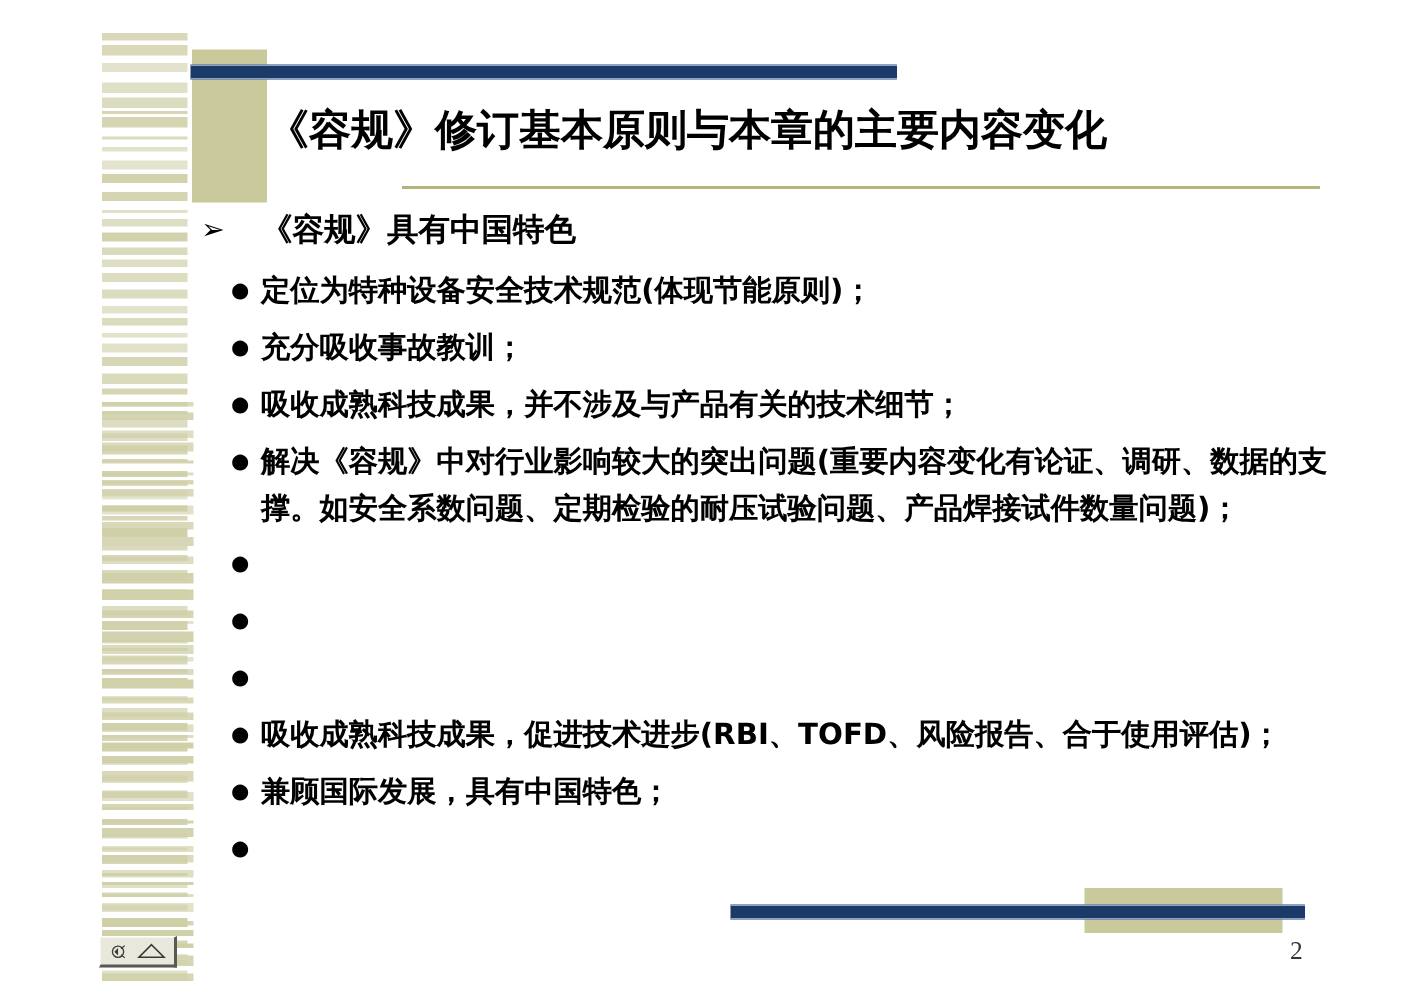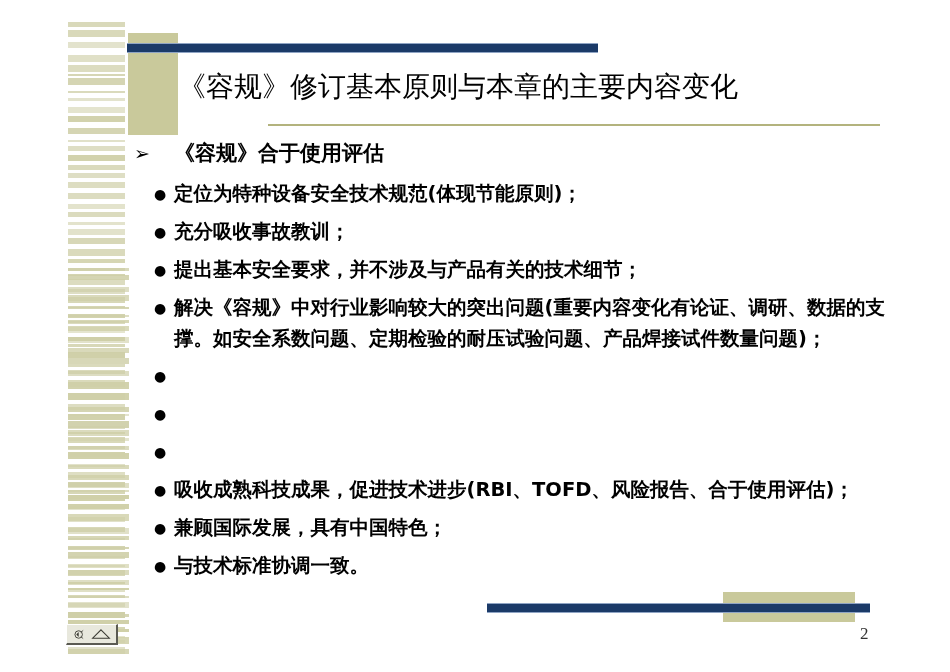--- a/index.html
+++ b/index.html
@@ -63,21 +63,21 @@
     box-sizing: border-box;
   }
 
   
   .title {
     position: absolute;
     left: 178px;
     top: 68px;
     width: 760px;
     font-size: 28px;
-    font-weight: normal;
+    font-weight: bold;
     color: #000000;
     letter-spacing: 0px;
     white-space: nowrap;
   }
   .title-rule {
     position: absolute;
     left: 268px;
     top: 124px;
     width: 612px;
     height: 2px;
@@ -320,35 +320,35 @@
   <div class="header-khaki-block"></div>
   <div class="header-navy-bar"></div>
 
   <div class="title">《容规》修订基本原则与本章的主要内容变化</div>
   <div class="title-rule"></div>
 
   <div class="content">
 
     <div class="lvl1">
       <span class="lvl1-marker">➢</span>
-      <span class="lvl1-text">《容规》合于使用评估</span>
+      <span class="lvl1-text">《容规》具有中国特色</span>
     </div>
 
     <div class="lvl2-list" id="bulletList">
         <div class="lvl2">
           <span class="lvl2-marker">●</span>
           <span class="lvl2-text">定位为特种设备安全技术规范(体现节能原则)；</span>
         </div>
         <div class="lvl2">
           <span class="lvl2-marker">●</span>
           <span class="lvl2-text">充分吸收事故教训；</span>
         </div>
         <div class="lvl2">
           <span class="lvl2-marker">●</span>
-          <span class="lvl2-text">提出基本安全要求，并不涉及与产品有关的技术细节；</span>
+          <span class="lvl2-text">吸收成熟科技成果，并不涉及与产品有关的技术细节；</span>
         </div>
         <div class="lvl2">
           <span class="lvl2-marker">●</span>
           <span class="lvl2-text">解决《容规》中对行业影响较大的突出问题(重要内容变化有论证、调研、数据的支撑。如安全系数问题、定期检验的耐压试验问题、产品焊接试件数量问题)；</span>
         </div>
         <div class="lvl2">
           <span class="lvl2-marker">●</span>
         </div>
         <div class="lvl2">
           <span class="lvl2-marker">●</span>
@@ -359,21 +359,20 @@
         <div class="lvl2">
           <span class="lvl2-marker">●</span>
           <span class="lvl2-text">吸收成熟科技成果，促进技术进步(RBI、TOFD、风险报告、合于使用评估)；</span>
         </div>
         <div class="lvl2">
           <span class="lvl2-marker">●</span>
           <span class="lvl2-text">兼顾国际发展，具有中国特色；</span>
         </div>
         <div class="lvl2">
           <span class="lvl2-marker">●</span>
-          <span class="lvl2-text">与技术标准协调一致。</span>
         </div>
       </div>
 
   </div>
 
   <div class="footer-khaki-block"></div>
   <div class="footer-navy-bar"></div>
 
   <div class="page-number">2</div>
 

